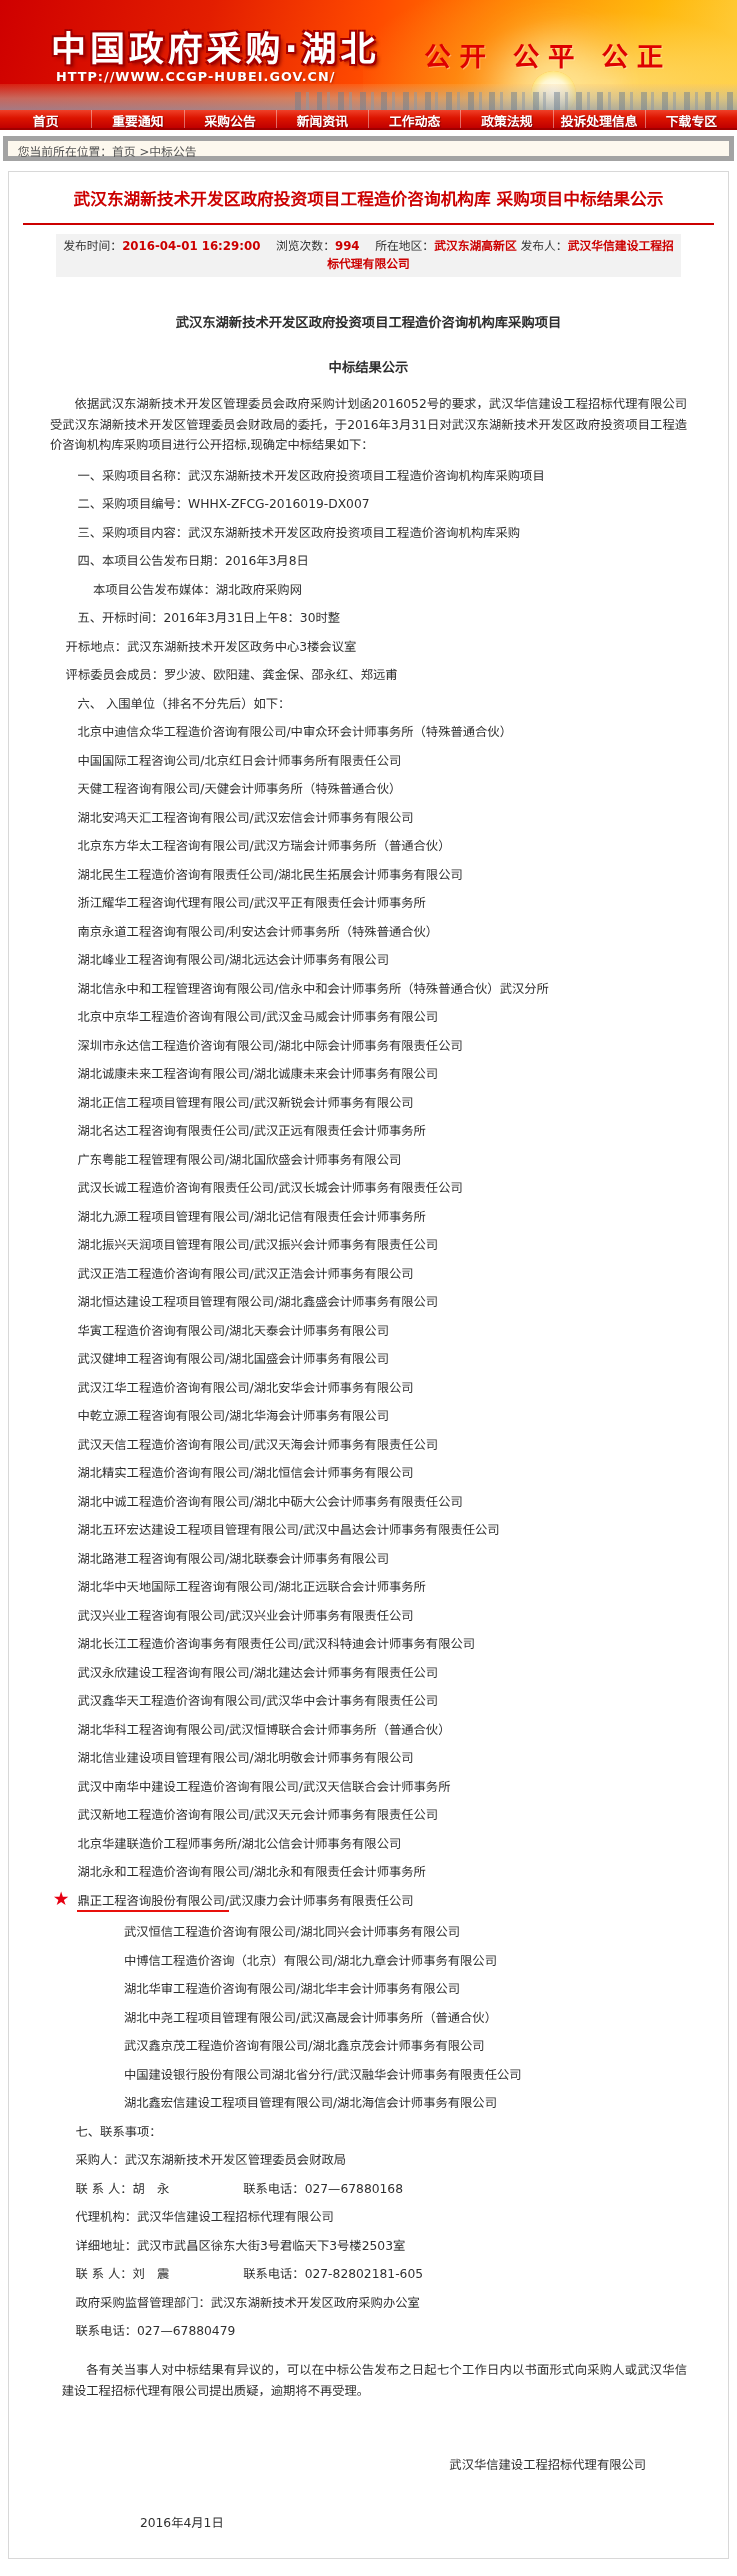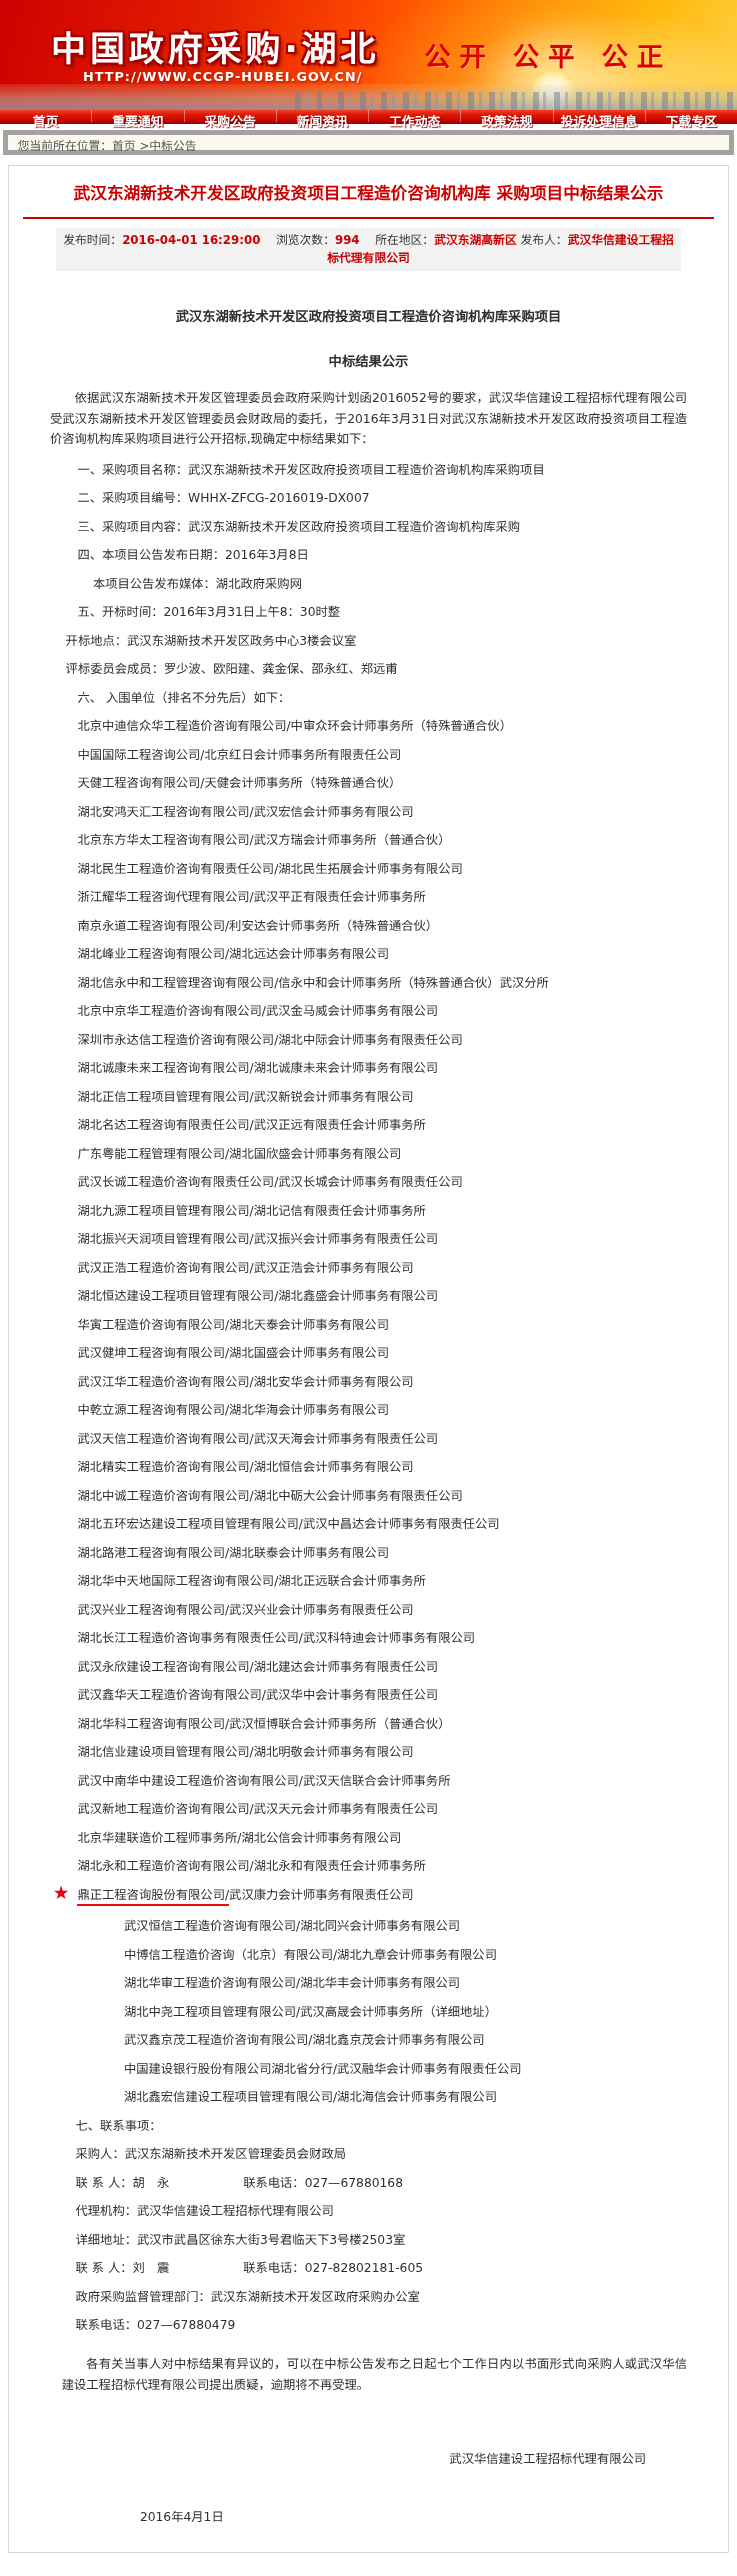--- a/index.html
+++ b/index.html
@@ -30,32 +30,32 @@
   .banner .skyline-blocks {
     position:absolute; left:295px; bottom:0; width:442px; height:17.7px; opacity:.5;
     background:repeating-linear-gradient(90deg,#6e7f90 0 5.9px,transparent 5.9px 10.8px,#8a97a5 10.8px 13.8px,transparent 13.8px 21.6px);
   }
   .site-title {
     position:absolute; left:51px; top:19.7px;
     font-size:35px; font-weight:bold; letter-spacing:3.9px; color:#ffffff;
     text-shadow:2px 2px 0 #a50000,-2px -2px 0 #a50000,2px -2px 0 #a50000,-2px 2px 0 #a50000,2.9px 2.9px 3.9px rgba(120,0,0,.8);
   }
   .site-url {
-    position:absolute; left:83px; top:69px;
+    position:absolute; left:56px; top:69px;
     font-size:12.8px; font-weight:bold; letter-spacing:1px; color:#ffffff;
     text-shadow:1px 1px 2px rgba(150,30,0,.8);
   }
   .slogan {
     position:absolute; right:65px; top:35px;
     font-size:26.5px; font-weight:bold; letter-spacing:8.8px; color:#dd0000;
     text-shadow:1px 1px 0 rgba(255,255,255,.35);
   }
   
   .nav {
-    display:flex; height:14px;
+    display:flex; height:20px;
     background:linear-gradient(180deg,#f04028 0%,#dc1400 45%,#c00000 100%);
     border-bottom:2px solid #a00000;
   }
   .nav-item {
     flex:1; text-align:center; line-height:24.6px;
     font-size:12.8px; font-weight:bold; color:#ffffff; text-decoration:none;
     border-right:1px solid rgba(255,255,255,.4); cursor:pointer;
     text-shadow:1px 1px 1px rgba(130,0,0,.9);
   }
   .nav-item:last-child { border-right:none; }
@@ -209,21 +209,21 @@
 
     <p class="line starred">
       <span class="star-icon">★</span><span class="u-red">鼎正工程咨询股份有限公司/</span><span>武汉康力会计师事务有限责任公司</span>
     </p>
 
     <div>
 
     <p class="line co-b">武汉恒信工程造价咨询有限公司/湖北同兴会计师事务有限公司</p>
         <p class="line co-b">中博信工程造价咨询（北京）有限公司/湖北九章会计师事务有限公司</p>
         <p class="line co-b">湖北华审工程造价咨询有限公司/湖北华丰会计师事务有限公司</p>
-        <p class="line co-b">湖北中尧工程项目管理有限公司/武汉高晟会计师事务所（详细地址）</p>
+        <p class="line co-b">湖北中尧工程项目管理有限公司/武汉高晟会计师事务所（普通合伙）</p>
         <p class="line co-b">武汉鑫京茂工程造价咨询有限公司/湖北鑫京茂会计师事务有限公司</p>
         <p class="line co-b">中国建设银行股份有限公司湖北省分行/武汉融华会计师事务有限责任公司</p>
         <p class="line co-b">湖北鑫宏信建设工程项目管理有限公司/湖北海信会计师事务有限公司</p>
       </div>
 
     <p class="line contact-heading">七、联系事项：</p>
 
     <div>
 
     <p class="line contact-line">采购人：武汉东湖新技术开发区管理委员会财政局</p>

